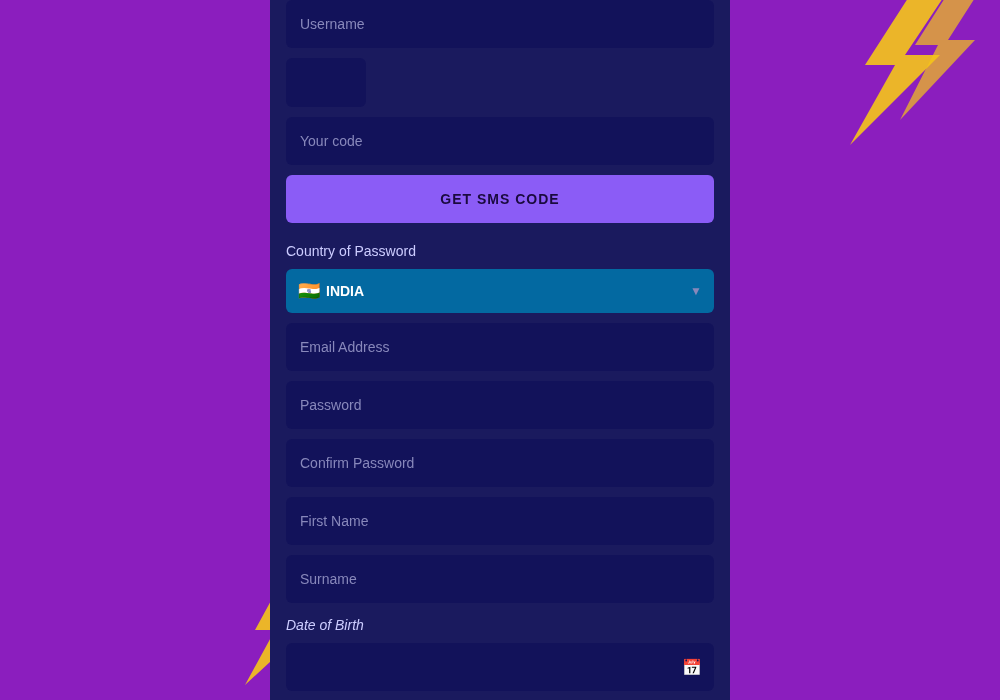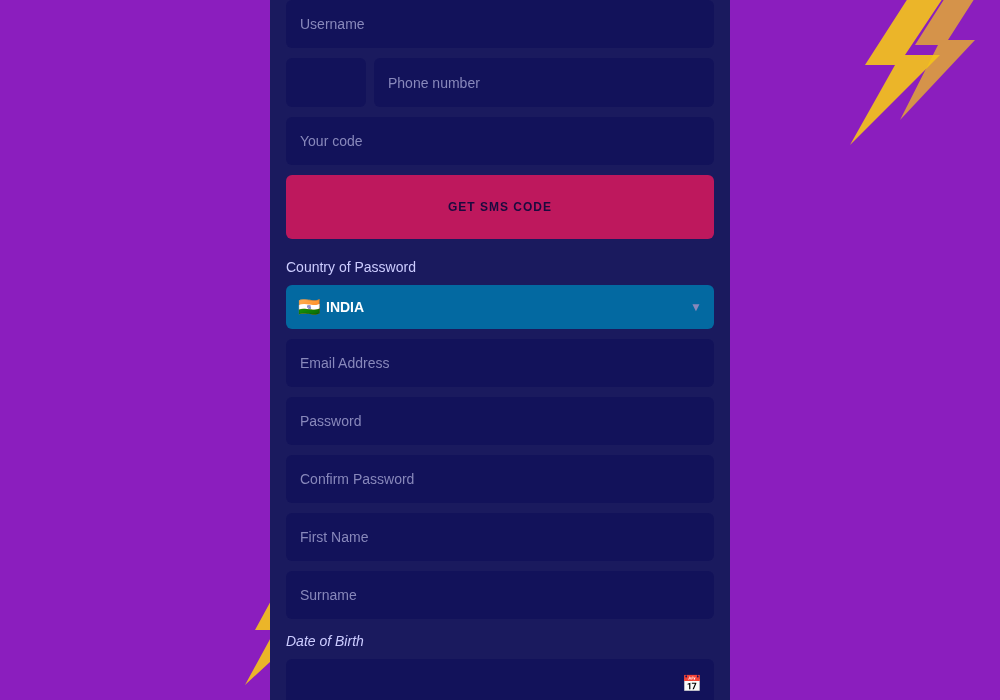--- a/index.html
+++ b/index.html
@@ -74,26 +74,26 @@
       font-size: 14px;
       outline: none;
     }
 
     .phone-number-input::placeholder {
       color: #8888bb;
     }
 
     .sms-button {
       width: 100%;
-      background-color: #be185d;
-      border: none;
-      border-radius: 6px;
-      padding: 25px;
+      background-color: #8b5cf6;
+      border: none;
+      border-radius: 6px;
+      padding: 16px;
       color: #1a0a3e;
-      font-size: 12px;
+      font-size: 14px;
       font-weight: bold;
       letter-spacing: 1px;
       cursor: pointer;
       margin-bottom: 16px;
       text-transform: uppercase;
     }
 
     .section-label {
       color: #ccccff;
       font-size: 14px;
@@ -200,21 +200,20 @@
 </svg>
 
 <div class="form-container">
 
   
   <input type="text" class="input-field" placeholder="Username" style="">
 
   
   <div class="phone-row">
     <input type="text" class="phone-code" style="">
-    <input type="text" class="phone-number-input" placeholder="Phone number" style="">
   </div>
 
   
   <input type="text" class="input-field" placeholder="Your code" style="">
 
   
   <button class="sms-button">GET SMS CODE</button>
 
   
   <div class="section-label">Country of Password</div>

